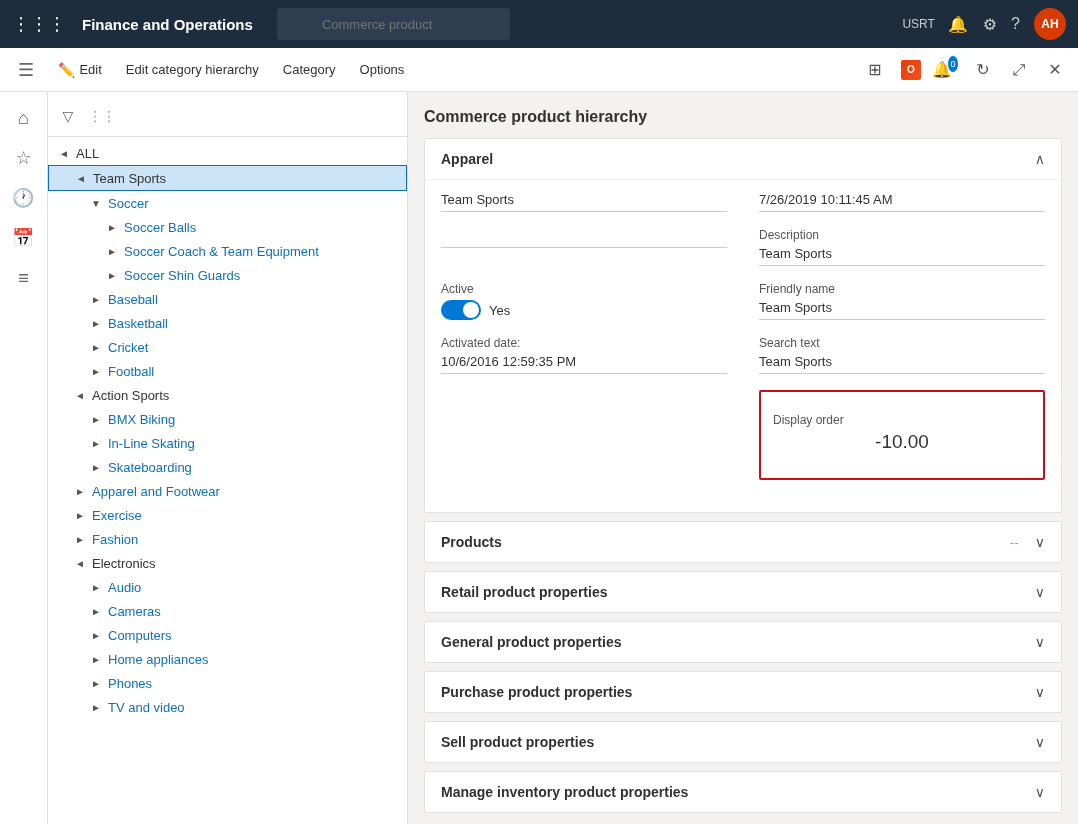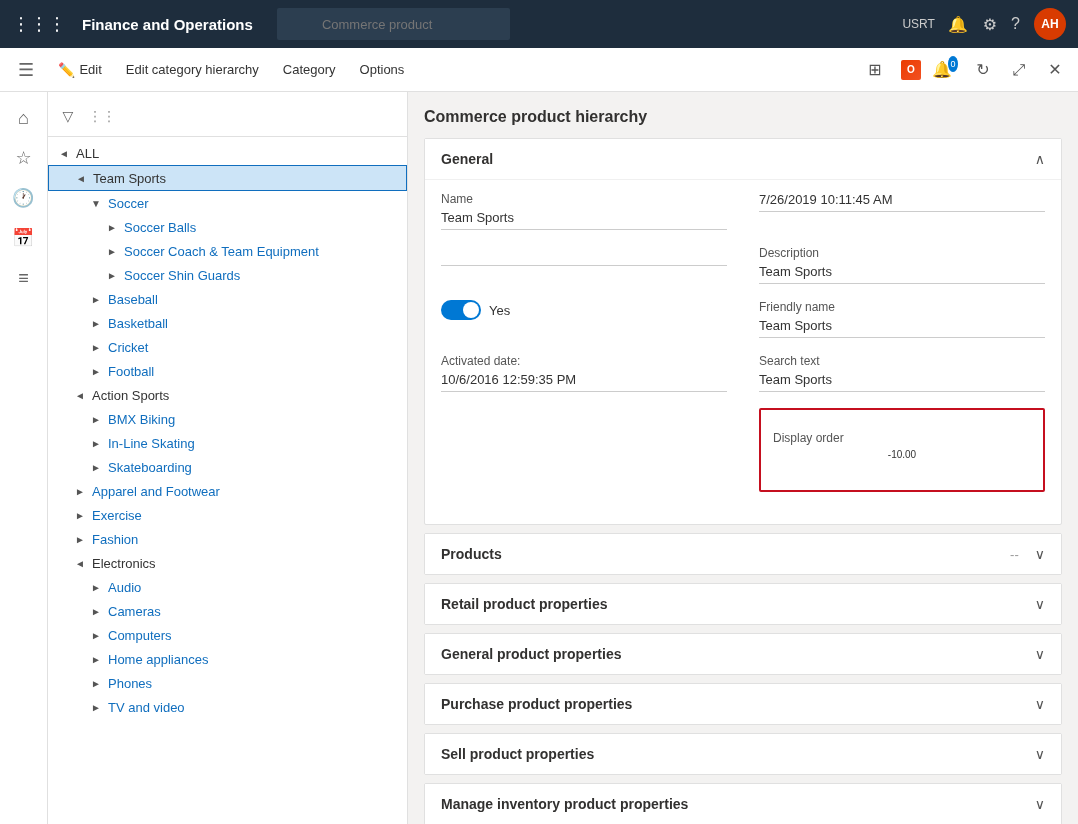--- a/index.html
+++ b/index.html
@@ -462,47 +462,47 @@
     </div>
 
   </div>
 
   <div class="detail-panel">
 
     <div class="detail-header">Commerce product hierarchy</div>
 
     <div class="section-card">
       <div class="section-header">
-        <span class="section-title">General</span>
+        <span class="section-title">Apparel</span>
         <span class="section-chevron">∧</span>
       </div>
       <div class="section-body">
 
         <div class="form-row">
           <div class="form-field">
-            <div class="field-label">Name</div>
             <div class="field-value">Team Sports</div>
           </div>
           <div class="form-field">
             <div class="field-value">7/26/2019 10:11:45 AM</div>
           </div>
         </div>
 
         <div class="form-row">
           <div class="form-field">
             <div class="field-value"></div>
           </div>
           <div class="form-field">
             <div class="field-label">Description</div>
             <div class="field-value">Team Sports</div>
           </div>
         </div>
 
         <div class="form-row">
           <div class="form-field">
+            <div class="field-label">Active</div>
             <div class="toggle-wrapper">
               <div class="toggle on"></div>
               <span>Yes</span>
             </div>
           </div>
           <div class="form-field">
             <div class="field-label">Friendly name</div>
             <div class="field-value">Team Sports</div>
           </div>
         </div>
@@ -516,21 +516,21 @@
             <div class="field-label">Search text</div>
             <div class="field-value">Team Sports</div>
           </div>
         </div>
 
         <div class="form-row">
           <div class="form-field">&nbsp;</div>
           <div class="form-field">
             <div class="display-order-box">
               <div class="field-label">Display order</div>
-              <div class="field-value" style="text-align:center; font-size:10px; border:none; cursor:text;">-10.00</div>
+              <div class="field-value" style="text-align:center; font-size:19px; border:none; cursor:text;">-10.00</div>
             </div>
           </div>
         </div>
 
       </div>
     </div>
 
     <div class="section-card">
       <div class="section-header">
         <span class="section-title">Products</span>

